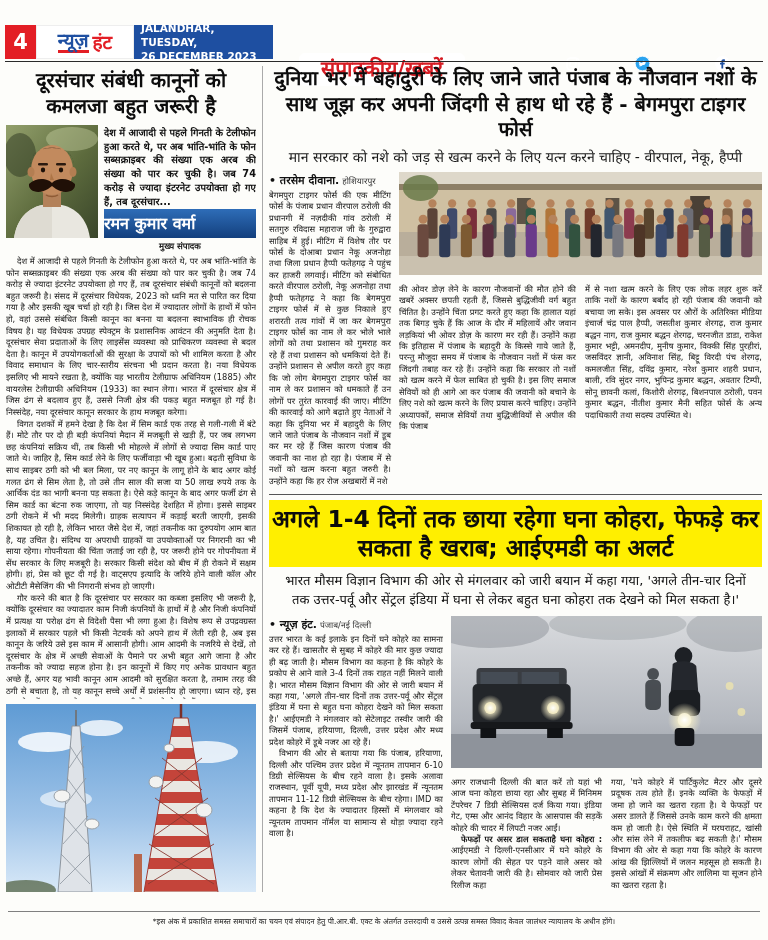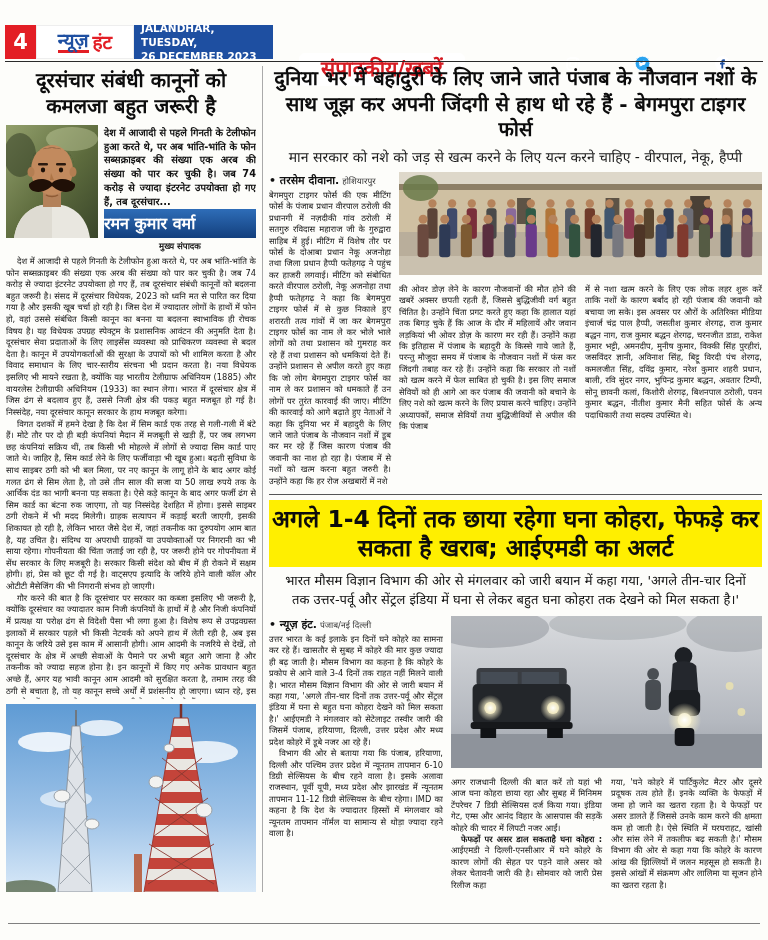--- a/index.html
+++ b/index.html
@@ -362,15 +362,16 @@
             </div>
             <div class="news-text">गया, 'घने कोहरे में पार्टिकुलेट मैटर और दूसरे प्रदूषक तत्व होते हैं। इनके व्यक्ति के फेफड़ों में जमा हो जाने का खतरा रहता है। ये फेफड़ों पर असर डालते हैं जिससे उनके काम करने की क्षमता कम हो जाती है। ऐसे स्थिति में घरघराहट, खांसी और सांस लेने में तकलीफ बढ़ सकती है।' मौसम विभाग की ओर से कहा गया कि कोहरे के कारण आंख की झिल्लियों में जलन महसूस हो सकती है। इससे आंखों में संक्रमण और लालिमा या सूजन होने का खतरा रहता है।</div>
           </div>
         </div>
       </div>
 
     </div>
   </div>
 
   <div class="footer">
+    <div>*इस अंक में प्रकाशित समस्त समाचारों का चयन एवं संपादन हेतु पी.आर.बी. एक्ट के अंतर्गत उत्तरदायी व उससे उत्पन्न समस्त विवाद केवल जालंधर न्यायालय के अधीन होंगे।</div>
   </div>
 
 </div>
 
 </body></html>

